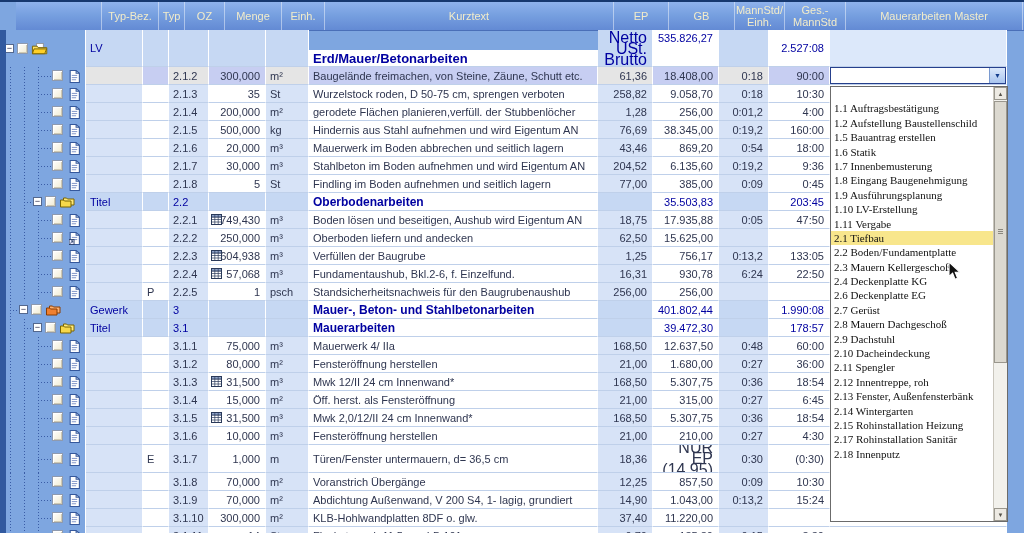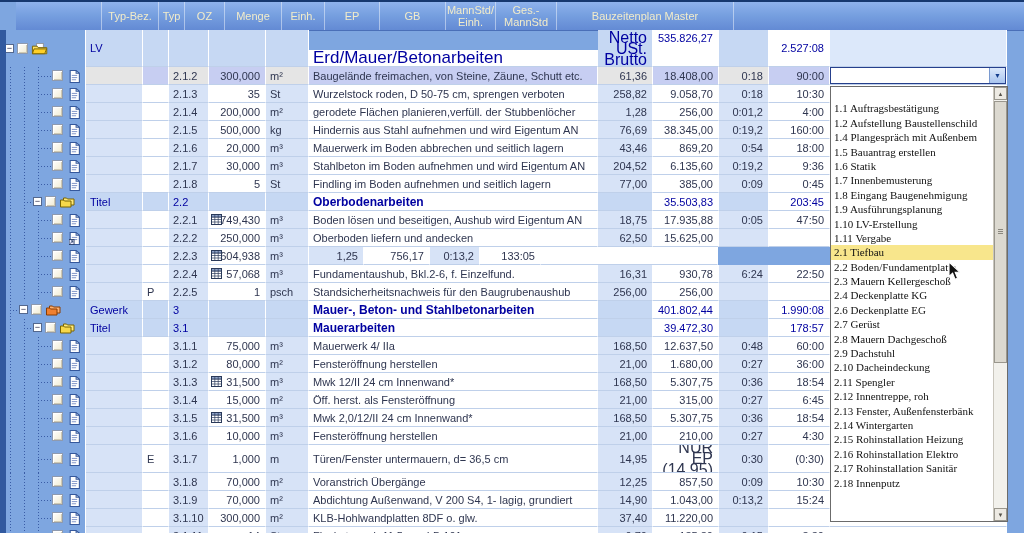--- a/index.html
+++ b/index.html
@@ -30,21 +30,21 @@
   .k-lv .c-menge,.k-titel .c-menge,.k-gewerk .c-menge{background:#c6d8f3;}
   .k-lv .c-bzp,.k-titel .c-bzp,.k-gewerk .c-bzp{background:#dce8fa;}
   .k-lv .c-tree,.k-titel .c-tree,.k-gewerk .c-tree{background:#7ea6e0;}
   .sel .cell{background:#c7cef2;}
   .sel .tint{background:#e5e5e5;}
   .sel .c-tree{background:#7ea6e0;}
   
   .num{justify-content:flex-end;padding-right:5px;}
   .pl{padding-left:4px;}
   .b{font-weight:bold;color:#0000a0;font-size:12px;}
-  .lvtitle{font-weight:normal;color:#0000a0;font-size:17px;margin-top:20px;}
+  .lvtitle{font-weight:bold;color:#0000a0;font-size:13px;margin-top:20px;}
   .pre{white-space:pre-line;text-align:right;line-height:11px;font-size:16px;}
   .top{align-items:flex-start;padding-top:2px;}
   
   .vline{position:absolute;top:0;bottom:0;width:1px;
     background:repeating-linear-gradient(to bottom,#3a5ca6 0 1px,transparent 1px 3px);}
   .hstub{position:absolute;top:50%;height:1px;
     background:repeating-linear-gradient(to right,#3a5ca6 0 1px,transparent 1px 3px);}
   .minus{position:absolute;top:50%;margin-top:-5px;width:9px;height:9px;box-sizing:border-box;
     background:#fff;border:1px solid #54688e;color:#1a1a3a;font-size:9px;line-height:6px;
     text-align:center;cursor:pointer;}
@@ -84,27 +84,28 @@
 <body>
 
 <div id="window">
   <div id="gridHeader">
       <div class="hcell c-tree"></div>
       <div class="hcell c-typbez">Typ-Bez.</div>
       <div class="hcell c-typ">Typ</div>
       <div class="hcell c-oz">OZ</div>
       <div class="hcell c-menge">Menge</div>
       <div class="hcell c-einh">Einh.</div>
+      <div class="hcell c-kurz">Kurztext</div>
       <div class="hcell c-ep">EP</div>
       <div class="hcell c-gb">GB</div>
       <div class="hcell c-ms">MannStd/
 Einh.</div>
       <div class="hcell c-ges">Ges.-
 MannStd</div>
-      <div class="hcell c-bzp">Bauzeitenplan Master</div>
+      <div class="hcell c-bzp">Mauerarbeiten Master</div>
       <div class="hcell c-fill"></div>
     </div>
   <div id="grid">
       <div class="row k-lv" style="height: 37px;">
         <div class="cell c-tree">
           <span class="minus" style="left: 5px;">−</span>
           <span class="cb" style="left: 17px;"></span>
           <span class="ticon" style="left: 31px;">
             <svg width="18" height="14" viewBox="0 0 18 13">
               <rect x="6" y="0.8" width="7" height="4.5" fill="#fff" stroke="#8a8a8a" stroke-width=".8"></rect>
@@ -446,20 +447,21 @@
         <div class="cell c-oz tint pl">2.2.3</div>
         <div class="cell c-menge num">
           <span class="calcwrap"><svg width="11" height="11" viewBox="0 0 11 11">
               <rect x=".5" y=".5" width="10" height="10" fill="#fff" stroke="#2a3a5a"></rect>
               <rect x=".5" y=".5" width="10" height="2.6" fill="#8fa3c8" stroke="#2a3a5a"></rect>
               <path d="M.5 5.5h10M.5 8h10M3.8 .5v10M7.2 .5v10" stroke="#2a3a5a" stroke-width=".7" fill="none"></path>
             </svg></span>
           <span>604,938</span>
         </div>
         <div class="cell c-einh tint pl">m³</div>
+        <div class="cell c-kurz pl">Verfüllen der Baugrube</div>
         <div class="cell c-ep tint num">1,25</div>
         <div class="cell c-gb num">756,17</div>
         <div class="cell c-ms tint num">0:13,2</div>
         <div class="cell c-ges num">133:05</div>
         <div class="cell c-bzp"></div>
       </div>
       <div class="row k-pos">
         <div class="cell c-tree">
           <span class="vline" style="left: 10px;"></span>
           <span class="vline" style="left: 24px;"></span>
@@ -773,21 +775,21 @@
           </span>
         </div>
         <div class="cell c-typbez tint pl"></div>
         <div class="cell c-typ pl">E</div>
         <div class="cell c-oz tint pl">3.1.7</div>
         <div class="cell c-menge num">
           <span>1,000</span>
         </div>
         <div class="cell c-einh tint pl">m</div>
         <div class="cell c-kurz pl">Türen/Fenster untermauern, d= 36,5 cm</div>
-        <div class="cell c-ep tint num">14,95</div>
+        <div class="cell c-ep tint num">18,36</div>
         <div class="cell c-gb num pre">NUR EP
 (14,95)</div>
         <div class="cell c-ms tint num">0:30</div>
         <div class="cell c-ges num">(0:30)</div>
         <div class="cell c-bzp"></div>
       </div>
       <div class="row k-pos">
         <div class="cell c-tree">
           <span class="vline" style="left: 10px;"></span>
           <span class="vline" style="left: 24px;"></span>
@@ -903,21 +905,20 @@
         <div class="cell c-bzp"></div>
       </div>
     </div>
   <div id="leftStrip"></div>
 
   <div id="dropdown">
     <div id="ddItems">
         <div class="dditem"></div>
         <div class="dditem">1.1 Auftragsbestätigung</div>
         <div class="dditem">1.2 Aufstellung Baustellenschild</div>
-        <div class="dditem">1.4 Plangespräch mit Außenbem</div>
         <div class="dditem">1.5 Bauantrag erstellen</div>
         <div class="dditem">1.6 Statik</div>
         <div class="dditem">1.7 Innenbemusterung</div>
         <div class="dditem">1.8 Eingang Baugenehmigung</div>
         <div class="dditem">1.9 Ausführungsplanung</div>
         <div class="dditem">1.10 LV-Erstellung</div>
         <div class="dditem">1.11 Vergabe</div>
         <div class="dditem hl">2.1 Tiefbau</div>
         <div class="dditem">2.2 Boden/Fundamentplatte</div>
         <div class="dditem">2.3 Mauern Kellergeschoß</div>
@@ -925,21 +926,20 @@
         <div class="dditem">2.6 Deckenplatte EG</div>
         <div class="dditem">2.7 Gerüst</div>
         <div class="dditem">2.8 Mauern Dachgeschoß</div>
         <div class="dditem">2.9 Dachstuhl</div>
         <div class="dditem">2.10 Dacheindeckung</div>
         <div class="dditem">2.11 Spengler</div>
         <div class="dditem">2.12 Innentreppe, roh</div>
         <div class="dditem">2.13 Fenster, Außenfensterbänk</div>
         <div class="dditem">2.14 Wintergarten</div>
         <div class="dditem">2.15 Rohinstallation Heizung</div>
-        <div class="dditem">2.16 Rohinstallation Elektro</div>
         <div class="dditem">2.17 Rohinstallation Sanitär</div>
         <div class="dditem">2.18 Innenputz</div>
       </div>
     <div id="ddScroll">
       <div id="sbUp" class="sbtn">▲</div>
       <div id="sbThumb"></div>
       <div id="sbDown" class="sbtn">▼</div>
     </div>
   </div>
 

